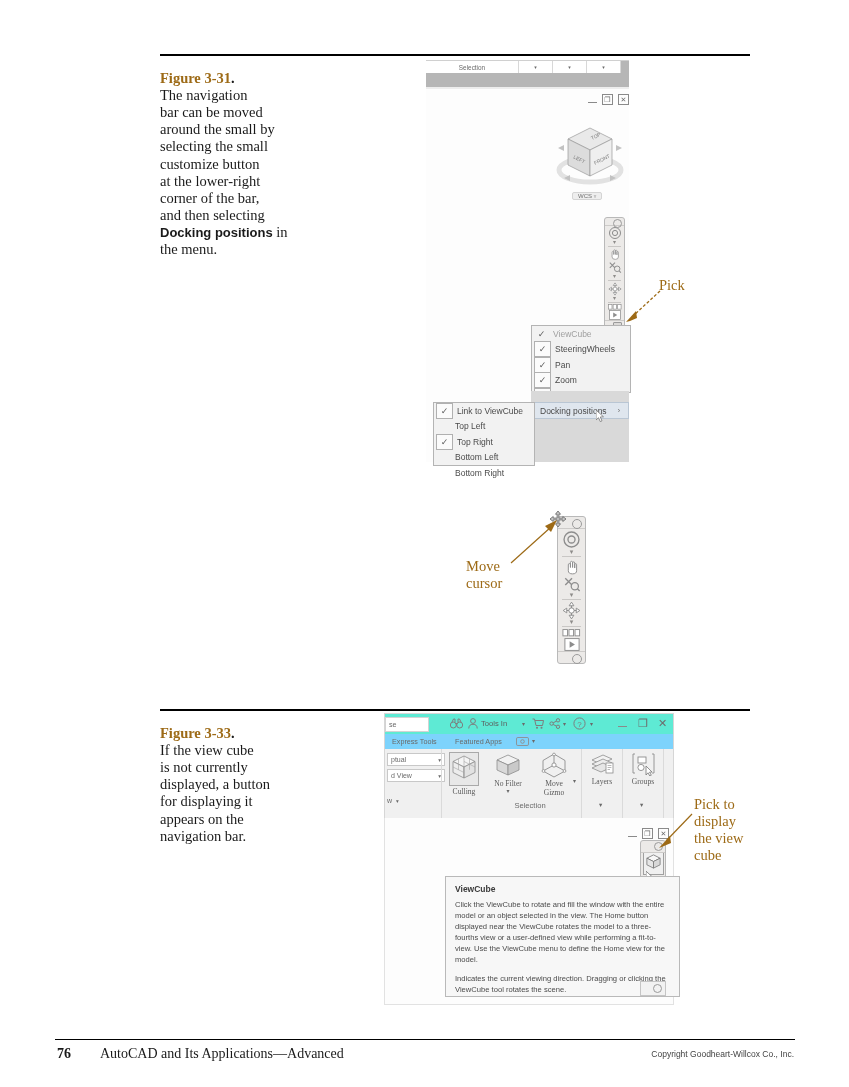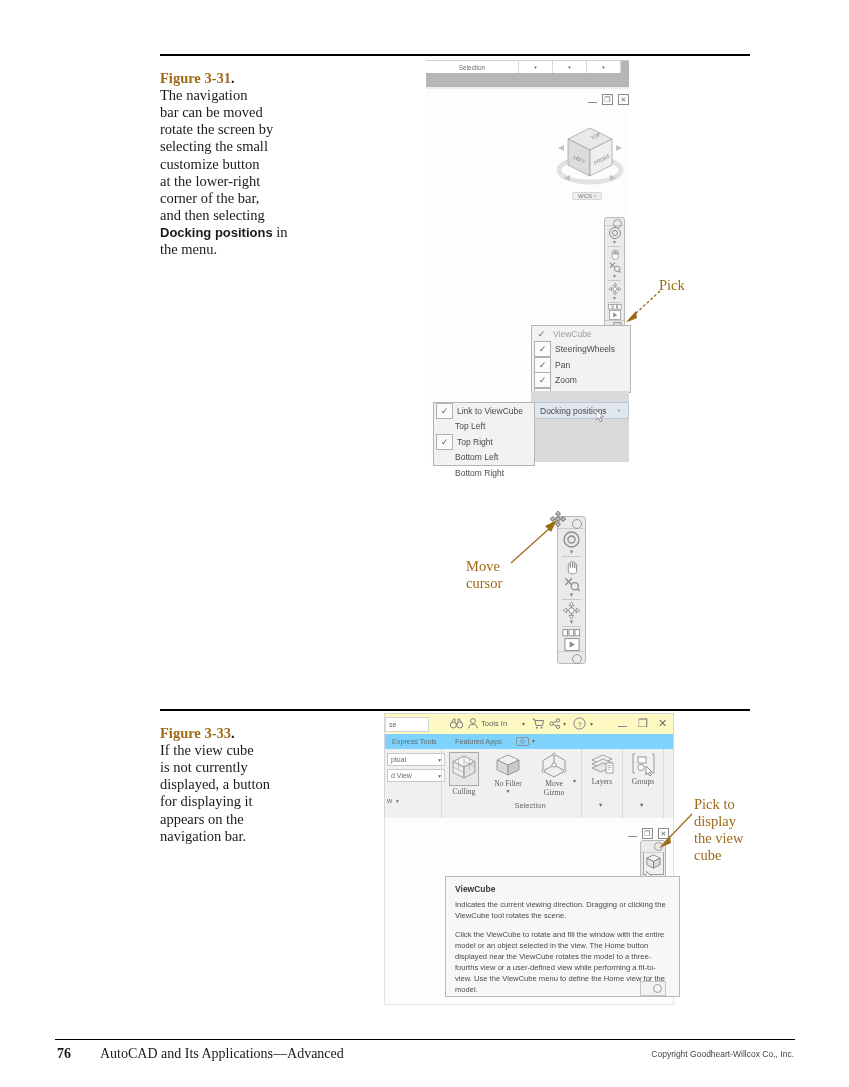--- a/index.html
+++ b/index.html
@@ -57,21 +57,21 @@
   .menu .caret{margin-left:auto;font-size:7px;color:#666;}
 
   
   .tooltip{position:absolute;background:#f7f7f7;border:1px solid #b9b9b9;
            font-family:"Liberation Sans",sans-serif;color:#4a4a4a;padding:7px 9px;}
   .tooltip .tt-title{font-weight:bold;font-size:8.5px;margin-bottom:5px;color:#3a3a3a;}
   .tooltip p{margin:0 0 8px 0;font-size:7.6px;line-height:1.45;}
   .tooltip p:last-child{margin-bottom:0;}
 
   
-  .rb-title{position:absolute;left:0;top:0;right:0;height:20px;background:#fef9c3;
+  .rb-title{position:absolute;left:0;top:0;right:0;height:20px;background:#5eead4;
             border-bottom:4px solid #22c55e;padding-left:7px;}
   .rb-tabs{position:absolute;left:0;top:20px;right:0;height:15px;background:#7dd3fc;
            border-bottom:1px solid #d2d2d2;}
   .rb-body{position:absolute;left:0;top:35px;right:0;bottom:0;background:#f0f0f0;}
   .tiny{font-size:8px;color:#5d5d5d;font-family:"Liberation Sans",sans-serif;}
   .tinier{font-size:7.2px;color:#6a6a6a;font-family:"Liberation Sans",sans-serif;}
   .ddrow{position:absolute;background:#fff;border:1px solid #c8c8c8;
          display:flex;align-items:center;justify-content:space-between;padding:0 3px;}
   .bigbtn{position:absolute;display:flex;flex-direction:column;align-items:center;
           justify-content:flex-start;}
@@ -93,21 +93,21 @@
 <body>
 
 <div class="page">
 
   <div class="fig" style="top:54px;">
     <div class="rule"></div>
     <div class="cap">
       <span class="fignum">Figure 3-31</span><span class="dot">.</span><br>
       <span>The navigation</span><br>
       <span>bar can be moved</span><br>
-      <span>rotate the screen by</span><br>
+      <span>around the small by</span><br>
       <span>selecting the small</span><br>
       <span>customize button</span><br>
       <span>at the lower-right</span><br>
       <span>corner of the bar,</span><br>
       <span>and then selecting</span><br>
       <b>Docking positions</b><span> in</span><br>
       <span>the menu.</span>
     </div>
   </div>
 
@@ -547,22 +547,22 @@
           <polygon points="0,0 0,10 2.5,7.7 4.3,11.6 6,10.8 4.3,7 7.5,6.8" fill="#fff" stroke="#777" stroke-width="0.9"></polygon>
         </svg>
       </div>
       <div class="nbbot" style="height:9px;">
         <div class="knob sq"></div>
       </div>
     </div>
 
     <div class="tooltip" style="left:60px;top:58px;width:215px;height:105px;">
       <div class="tt-title">ViewCube</div>
+      <p>Click the ViewCube to rotate and fill the window with the entire model or an object selected in the view. The Home button displayed near the ViewCube rotates the model to a three-fourths view or a user-defined view while performing a fit-to-view. Use the ViewCube menu to define the Home view for the model.</p>
       <p>Indicates the current viewing direction. Dragging or clicking the ViewCube tool rotates the scene.</p>
-      <p>Click the ViewCube to rotate and fill the window with the entire model or an object selected in the view. The Home button displayed near the ViewCube rotates the model to a three-fourths view or a user-defined view while performing a fit-to-view. Use the ViewCube menu to define the Home view for the model.</p>
     </div>
 
     <div style="position:absolute;left:255px;top:163px;width:24px;height:13px;background:#f2f2f2;
                 border:1px solid #c5c5c5;">
       <div style="position:absolute;right:3px;top:2px;width:7px;height:7px;border:1px solid #9b9b9b;border-radius:50%;"></div>
     </div>
   </div>
 
   <div class="anno" style="left:694px;top:796px;line-height:1.18;">
     <span>Pick to</span><br>

